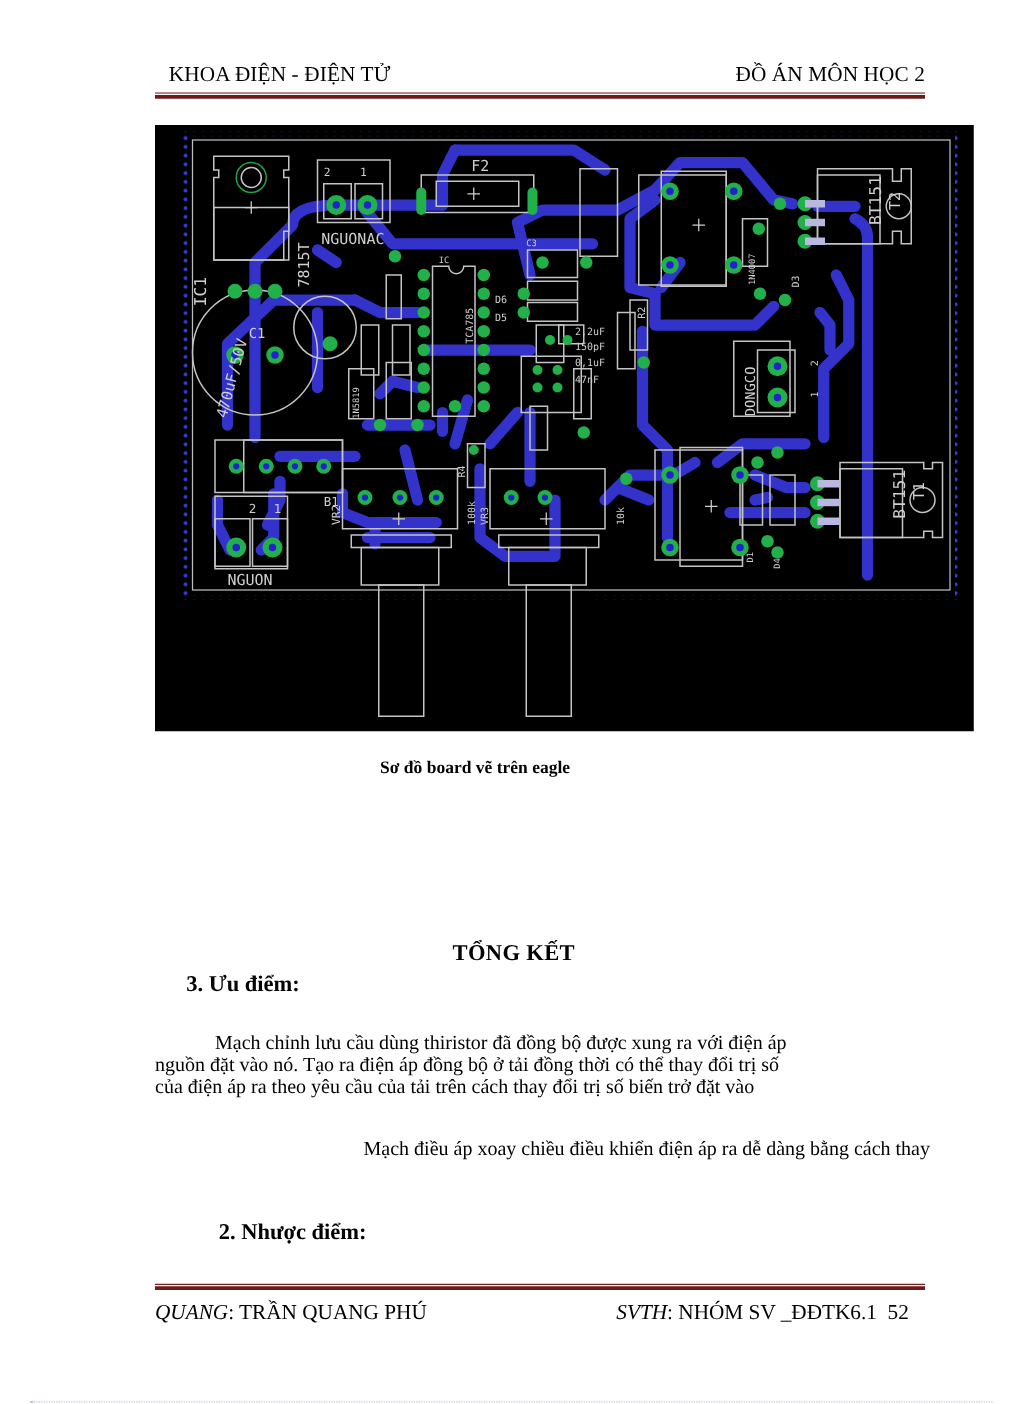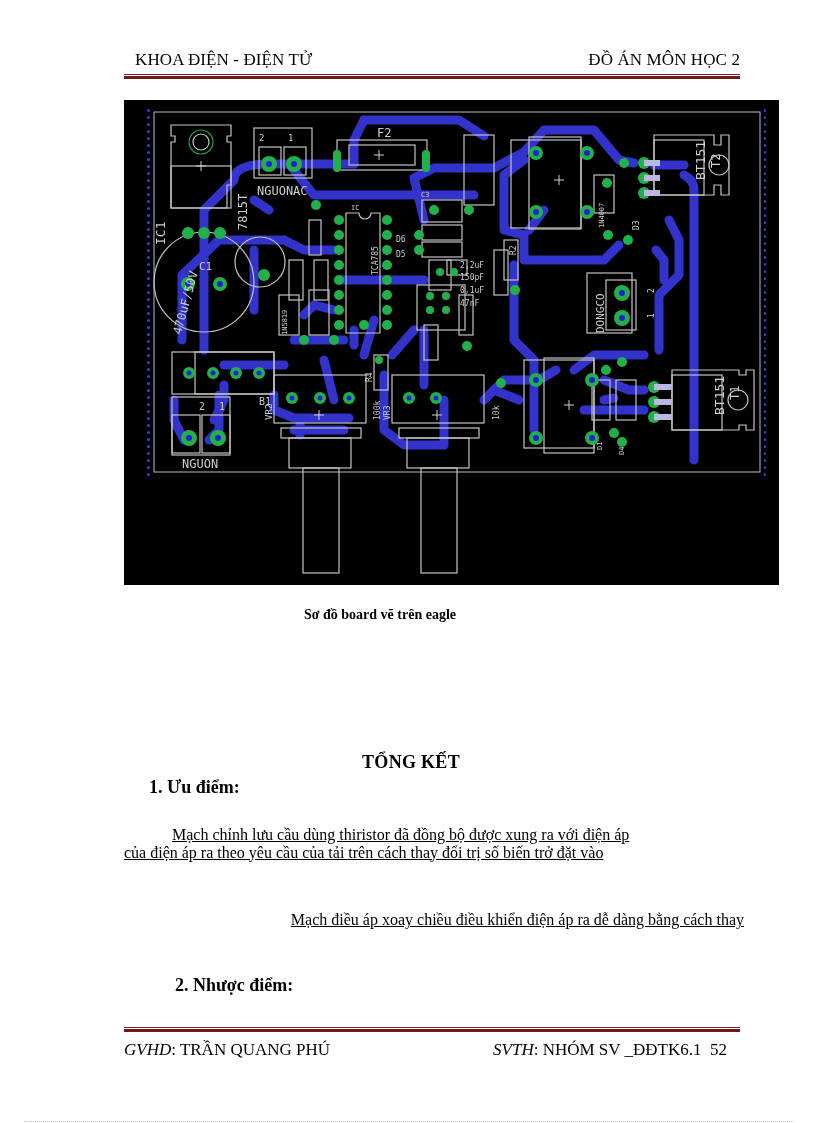--- a/index.html
+++ b/index.html
@@ -16,21 +16,21 @@
   .rule .thick { height: 3px; background: #6e1a1a; }
 
   .pcb { left: 124px; top: 100px; width: 655px; height: 485px; background: #000; }
   .pcb svg { display: block; }
 
   .caption { top: 607px; left: 304px; font-size: 14px; font-weight: bold; }
   .title { top: 752px; left: 0; width: 816px; text-align: center; padding-left: 3px; font-size: 18px; font-weight: bold; letter-spacing: 0.3px; }
   .sec { left: 149px; font-size: 18px; font-weight: bold; }
   .sec1 { top: 777px; }
   .sec2 { top: 975px; margin-left: 26px; }
-  .para { left: 124px; width: 620px; font-size: 16px; line-height: 17.5px; text-decoration: underline; }
+  .para { left: 124px; width: 620px; font-size: 16px; line-height: 17.5px; }
   .para1 { top: 826px; }
   .para2 { top: 911px; text-align: right; }
   .para .ln { display: block; white-space: nowrap; }
   .para .ind { padding-left: 48px; }
 
   .ftr-rule { top: 1027px; }
   .ftr-left, .ftr-right { top: 1040px; font-size: 17px; }
   .ftr-left { left: 124px; }
   .ftr-right { right: 89px; }
   .ital { font-style: italic; }
@@ -356,36 +356,37 @@
         <path d="M308 315 h10 M313 310 v10"></path>
       <path d="M72 66 h10 M77 61 v10"></path>
         <path d="M250 55 h10 M255 50 v10"></path>
     </g>
   </svg>
 </div>
 
 <div class="abs caption">Sơ đồ board vẽ trên eagle</div>
 
 <div class="abs title">TỔNG KẾT</div>
-<div class="abs sec sec1">1. Ưu điểm:</div>
+<div class="abs sec sec1">3. Ưu điểm:</div>
 
 <div class="abs para para1">
   <span class="ln ind">Mạch chỉnh lưu cầu dùng thiristor  đã đồng bộ được xung ra với điện áp</span>
+  <span class="ln">nguồn đặt vào nó. Tạo ra điện áp đồng bộ ở tải đồng thời có thể thay đổi trị số</span>
   <span class="ln">của điện áp ra theo yêu cầu của tải  trên cách thay đổi trị số biến trở đặt vào</span>
 </div>
 <div class="abs para para2">
   <span class="ln ind">Mạch điều áp xoay chiều điều khiển điện áp ra dễ dàng bằng cách thay</span>
 </div>
 
 <div class="abs sec sec2">2. Nhược điểm:</div>
 
 <div class="abs rule ftr-rule">
   <div class="thin"></div>
     <div class="gap"></div>
     <div class="thick"></div>
 </div>
 <div class="abs ftr-left">
-  <span class="ital">GVHD</span><span>: TRẦN QUANG PHÚ</span>
+  <span class="ital">QUANG</span><span>: TRẦN QUANG PHÚ</span>
 </div>
 <div class="abs ftr-right">
   <span class="ital">SVTH</span><span>: NHÓM SV _ĐĐTK6.1</span>&nbsp;&nbsp;<span>52</span>
 </div>
 <div class="abs dots"></div>
 
 </body></html>

